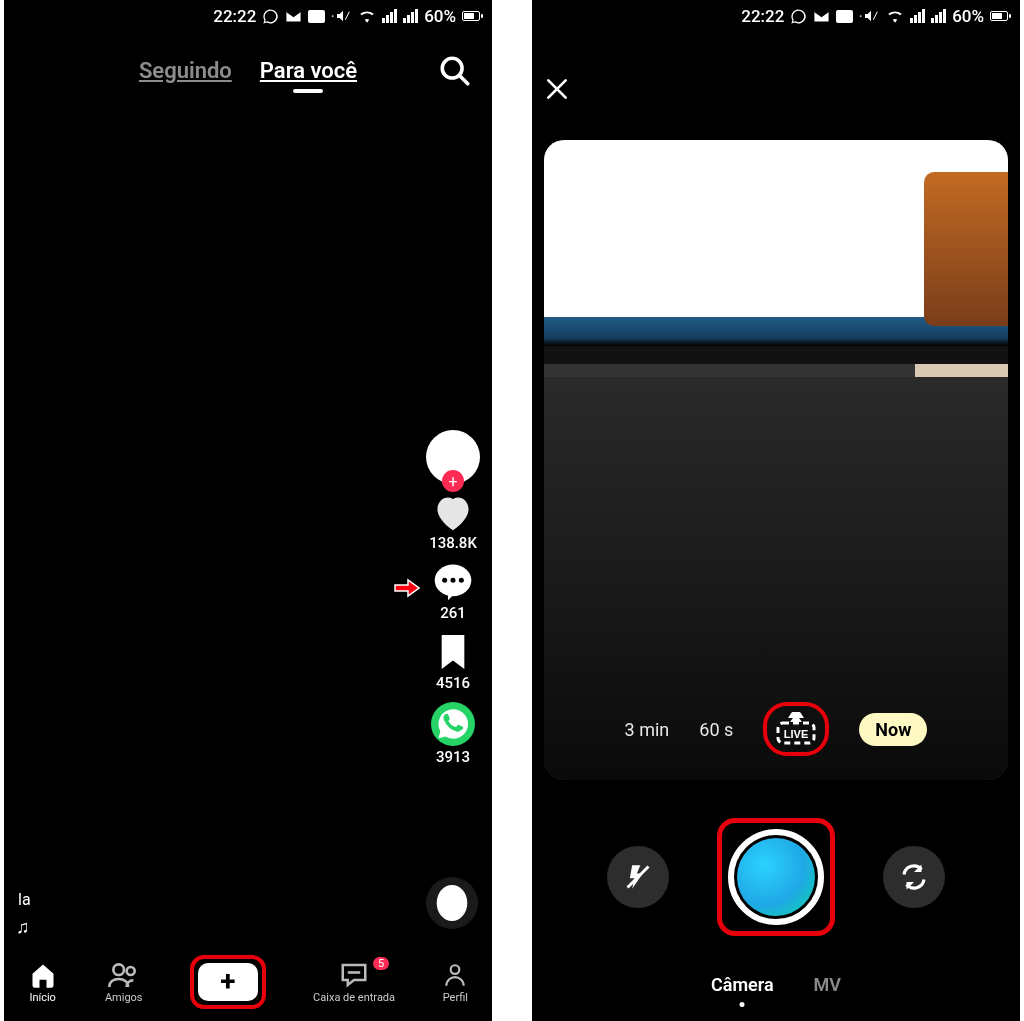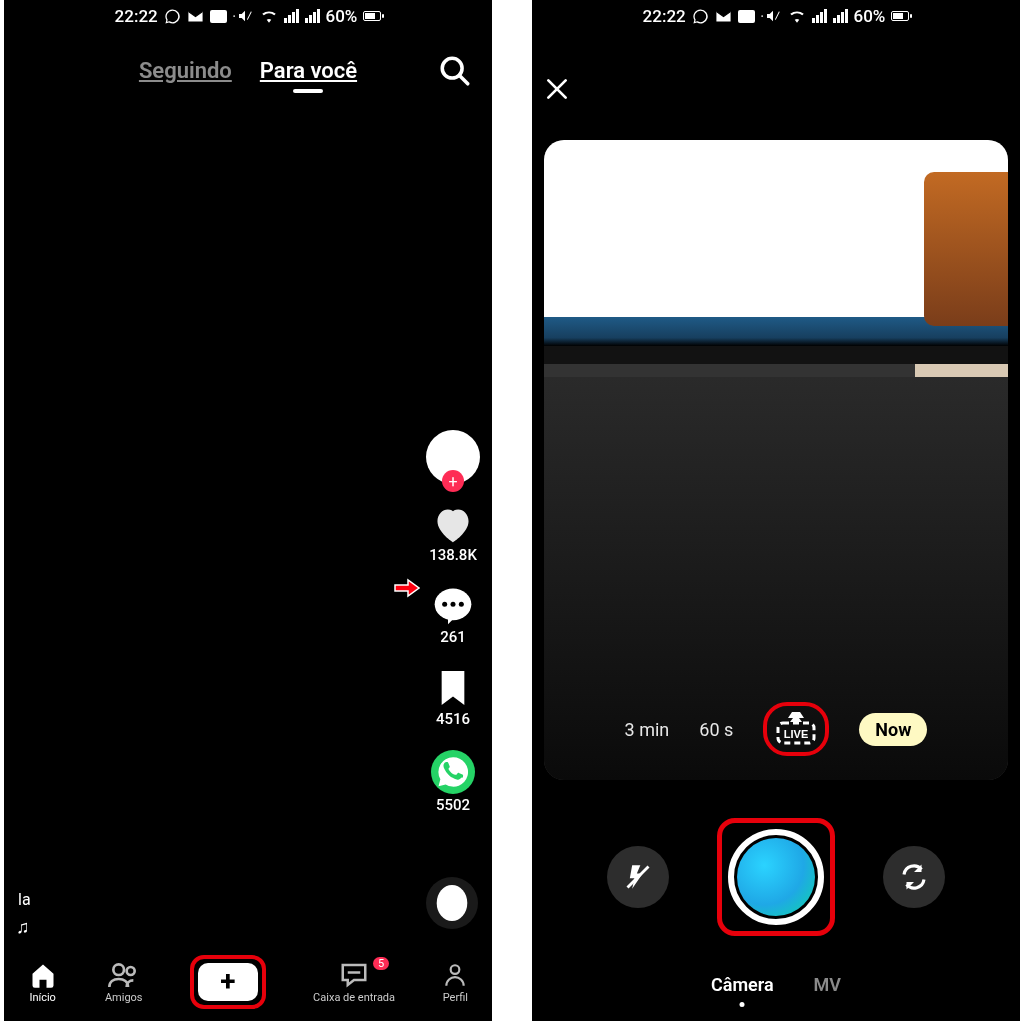--- a/index.html
+++ b/index.html
@@ -20,21 +20,21 @@
     color: #fff;
     position: relative;
     overflow: hidden;
   }
 
   
   .statusbar {
     height: 32px;
     display: flex;
     align-items: center;
-    justify-content: center;
+    justify-content: flex-end;
     padding: 0 12px;
     font-size: 17px;
     font-weight: 500;
   }
   .statusbar .left, .statusbar .right { display: flex; align-items: center; gap: 6px; }
   .ic { display: inline-flex; align-items: center; justify-content: center; }
   .batt {
     width: 18px; height: 10px; border: 1.5px solid #fff; border-radius: 2px; position: relative;
   }
   .batt::after { content: ""; position: absolute; right: -4px; top: 2px; width: 2px; height: 4px; background: #fff; border-radius: 1px; }
@@ -51,21 +51,21 @@
     content: ""; position: absolute; bottom: -10px; left: 50%; transform: translateX(-50%);
     width: 30px; height: 4px; background: #fff; border-radius: 2px;
   }
   .search-btn {
     position: absolute; right: 20px; top: 54px;
   }
 
   
   .rail {
     position: absolute; right: 12px; top: 430px;
-    display: flex; flex-direction: column; align-items: center; gap: 22px;
+    display: flex; flex-direction: column; align-items: center; gap: 10px;
   }
   .avatar {
     width: 54px; height: 54px; border-radius: 50%; background: #fff; position: relative;
   }
   .avatar::after {
     content: "+"; position: absolute; bottom: -8px; left: 50%; transform: translateX(-50%);
     width: 22px; height: 22px; background: #fe2c55; border-radius: 50%;
     display: flex; align-items: center; justify-content: center; font-size: 16px; color: #fff;
   }
   .stat { display: flex; flex-direction: column; align-items: center; gap: 2px; }
@@ -283,21 +283,21 @@
           <path fill="#fff" d="M4 2h16v24l-8-6-8 6z"></path>
         </svg>
       <span class="stat-label">4516</span>
     </div>
 
     <div class="stat">
       <svg width="44" height="44" viewBox="0 0 24 24">
           <circle cx="12" cy="12" r="12" fill="#25D366"></circle>
           <path fill="#fff" d="M12 4a8 8 0 0 0-6.9 12l-1 3.8 3.9-1A8 8 0 1 0 12 4Zm4.4 11.2c-.2.5-1.1 1-1.6 1-.4 0-.9.2-3-1-2.5-1.3-4-4-4.1-4.2-.1-.2-.9-1.3-.9-2.4 0-1.1.6-1.6.8-1.8.2-.2.5-.3.7-.3h.5c.2 0 .4 0 .6.5l.8 2c.1.2 0 .4-.1.5l-.4.5c-.1.2-.2.3-.1.5.1.2.7 1.2 1.6 2 1.1.9 2 .9 2.3 1 .2 0 .4 0 .5-.2l.6-.7c.2-.2.4-.2.6-.1l1.9.9c.2.1.4.2.4.3 0 .2 0 .8-.1 1.3Z"></path>
         </svg>
-      <span class="stat-label">5502</span>
+      <span class="stat-label">3913</span>
     </div>
   </div>
 
 
   <div class="caption">la</div>
   <div class="music-row">♫</div>
 
   <div class="disc">
       <div class="inner"></div>
     </div>

